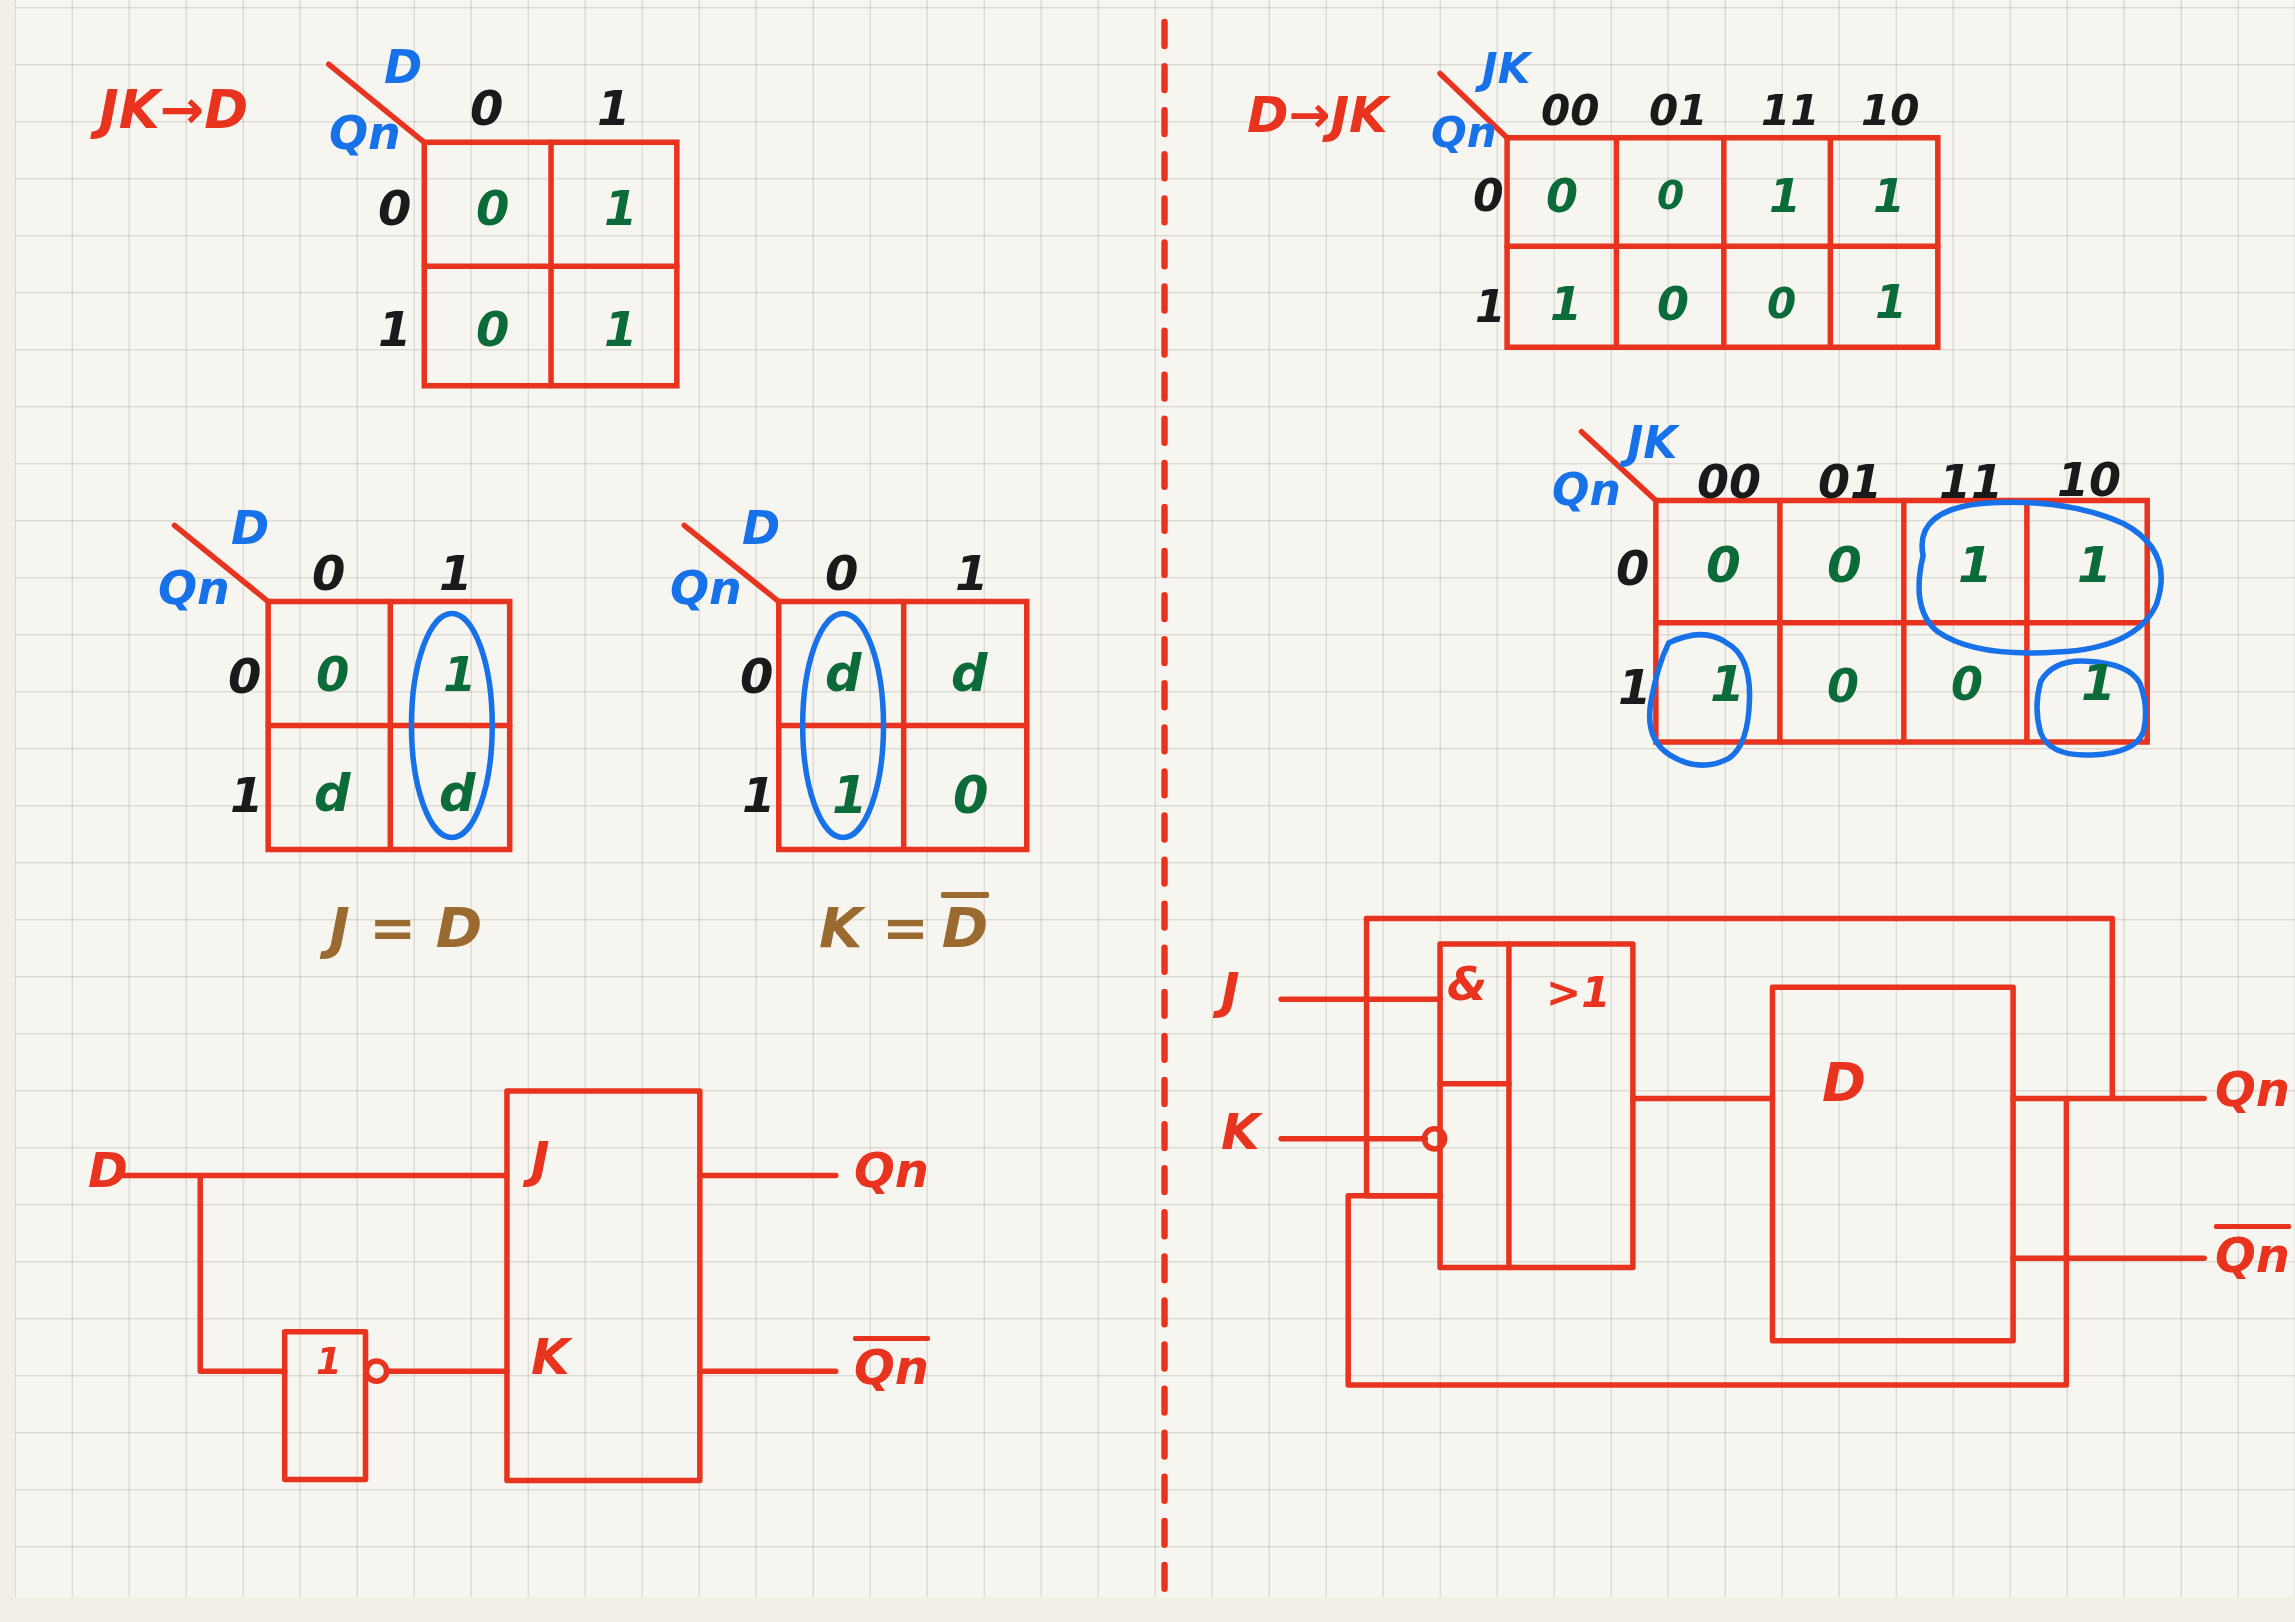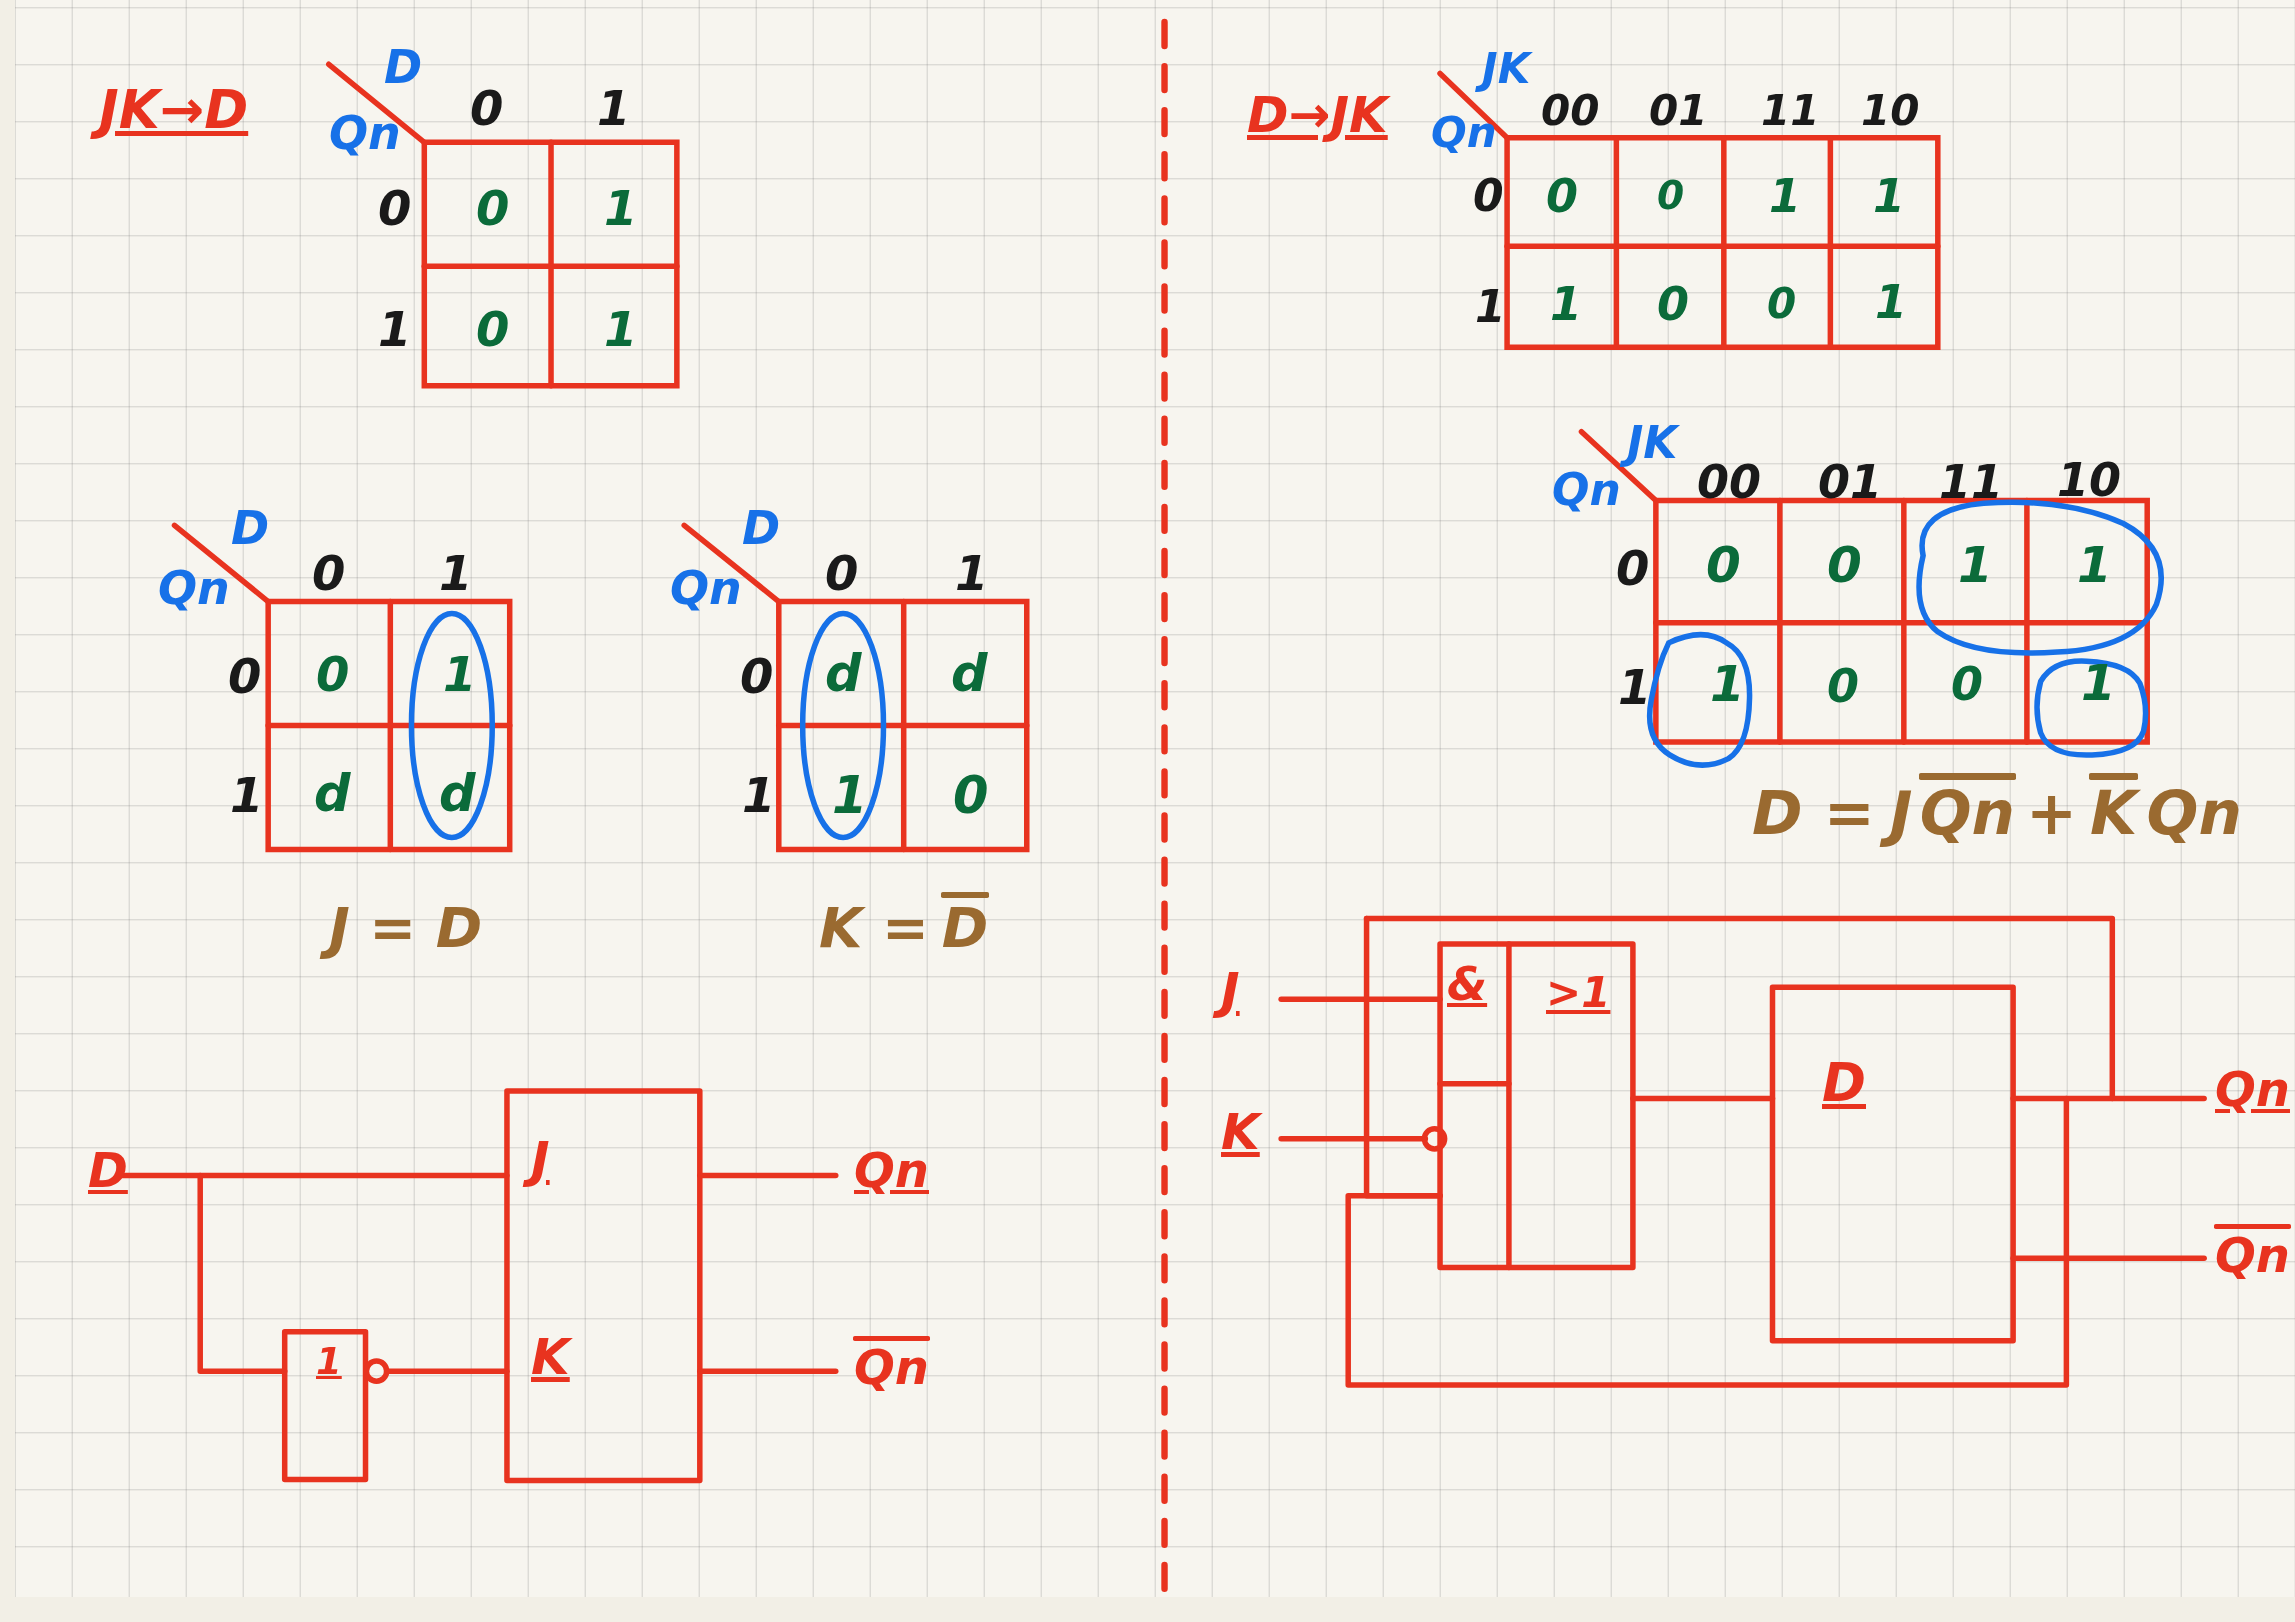--- a/index.html
+++ b/index.html
@@ -20,21 +20,21 @@
   }
   #paper-edge-l{position:absolute;left:0;top:0;bottom:0;width:14.7px;background:#f2efe6;}
   #paper-edge-b{position:absolute;left:0;right:0;bottom:0;height:26px;background:#f2efe6;}
 
   .layer{position:absolute;inset:0;}
   svg.layer{overflow:visible;}
 
   
   .ink{position:absolute;white-space:nowrap;line-height:1;
        font-family:"DejaVu Sans", sans-serif;font-weight:600;}
-  .red   {color:#e8331f;text-decoration:underline;}
+  .red   {color:#e8331f;}
   .blue  {color:#1771e8;}
   .green {color:#0b6b3a;}
   .black {color:#1a1a1a;}
   .brown {color:#9a6a30;}
 
   .hand{font-style:italic;}
   .ovl{position:relative;display:inline-block;}
   .ovl::before{
     content:"";position:absolute;left:-0.9px;right:-0.9px;top:-.14em;height:.10em;
     background:currentColor;border-radius:1.8px;
@@ -254,23 +254,20 @@
   <div class="ink green hand" style="left:1706px;top:540px;font-size:50px;">0</div>
   <div class="ink green hand" style="left:1827px;top:540px;font-size:50px;">0</div>
   <div class="ink green hand" style="left:1958px;top:540px;font-size:50px;">1</div>
   <div class="ink green hand" style="left:2077px;top:540px;font-size:50px;">1</div>
 
   <div class="ink green hand" style="left:1710px;top:659px;font-size:50px;">1</div>
   <div class="ink green hand" style="left:1827px;top:663px;font-size:46px;">0</div>
   <div class="ink green hand" style="left:1951px;top:661px;font-size:46px;">0</div>
   <div class="ink green hand" style="left:2081px;top:658px;font-size:50px;">1</div>
 
-  <div class="ink brown hand" style="left:1752px;top:782px;font-size:61px;">
-    <span>D =</span><span style="margin-left:14.7px;">J</span><span class="ovl" style="margin-left:7.3px;">Qn</span><span style="margin-left:11px;">+</span><span class="ovl" style="margin-left:13px;">K</span><span style="margin-left:9.2px;">Qn</span>
-  </div>
 
   <div class="ink red hand" style="left:1221px;top:966px;font-size:50px;">J</div>
   <div class="ink red hand" style="left:1221px;top:1107px;font-size:50px;">K</div>
   <div class="ink red hand" style="left:1447px;top:961px;font-size:46px;">&amp;</div>
   <div class="ink red hand" style="left:1546px;top:972px;font-size:42px;">&gt;1</div>
   <div class="ink red hand" style="left:1822px;top:1056px;font-size:53px;">D</div>
   <div class="ink red hand" style="left:2215px;top:1065px;font-size:48px;">Qn</div>
   <div class="ink red hand" style="left:2215px;top:1231px;font-size:48px;">
     <span class="ovl">Qn</span>
   </div>

